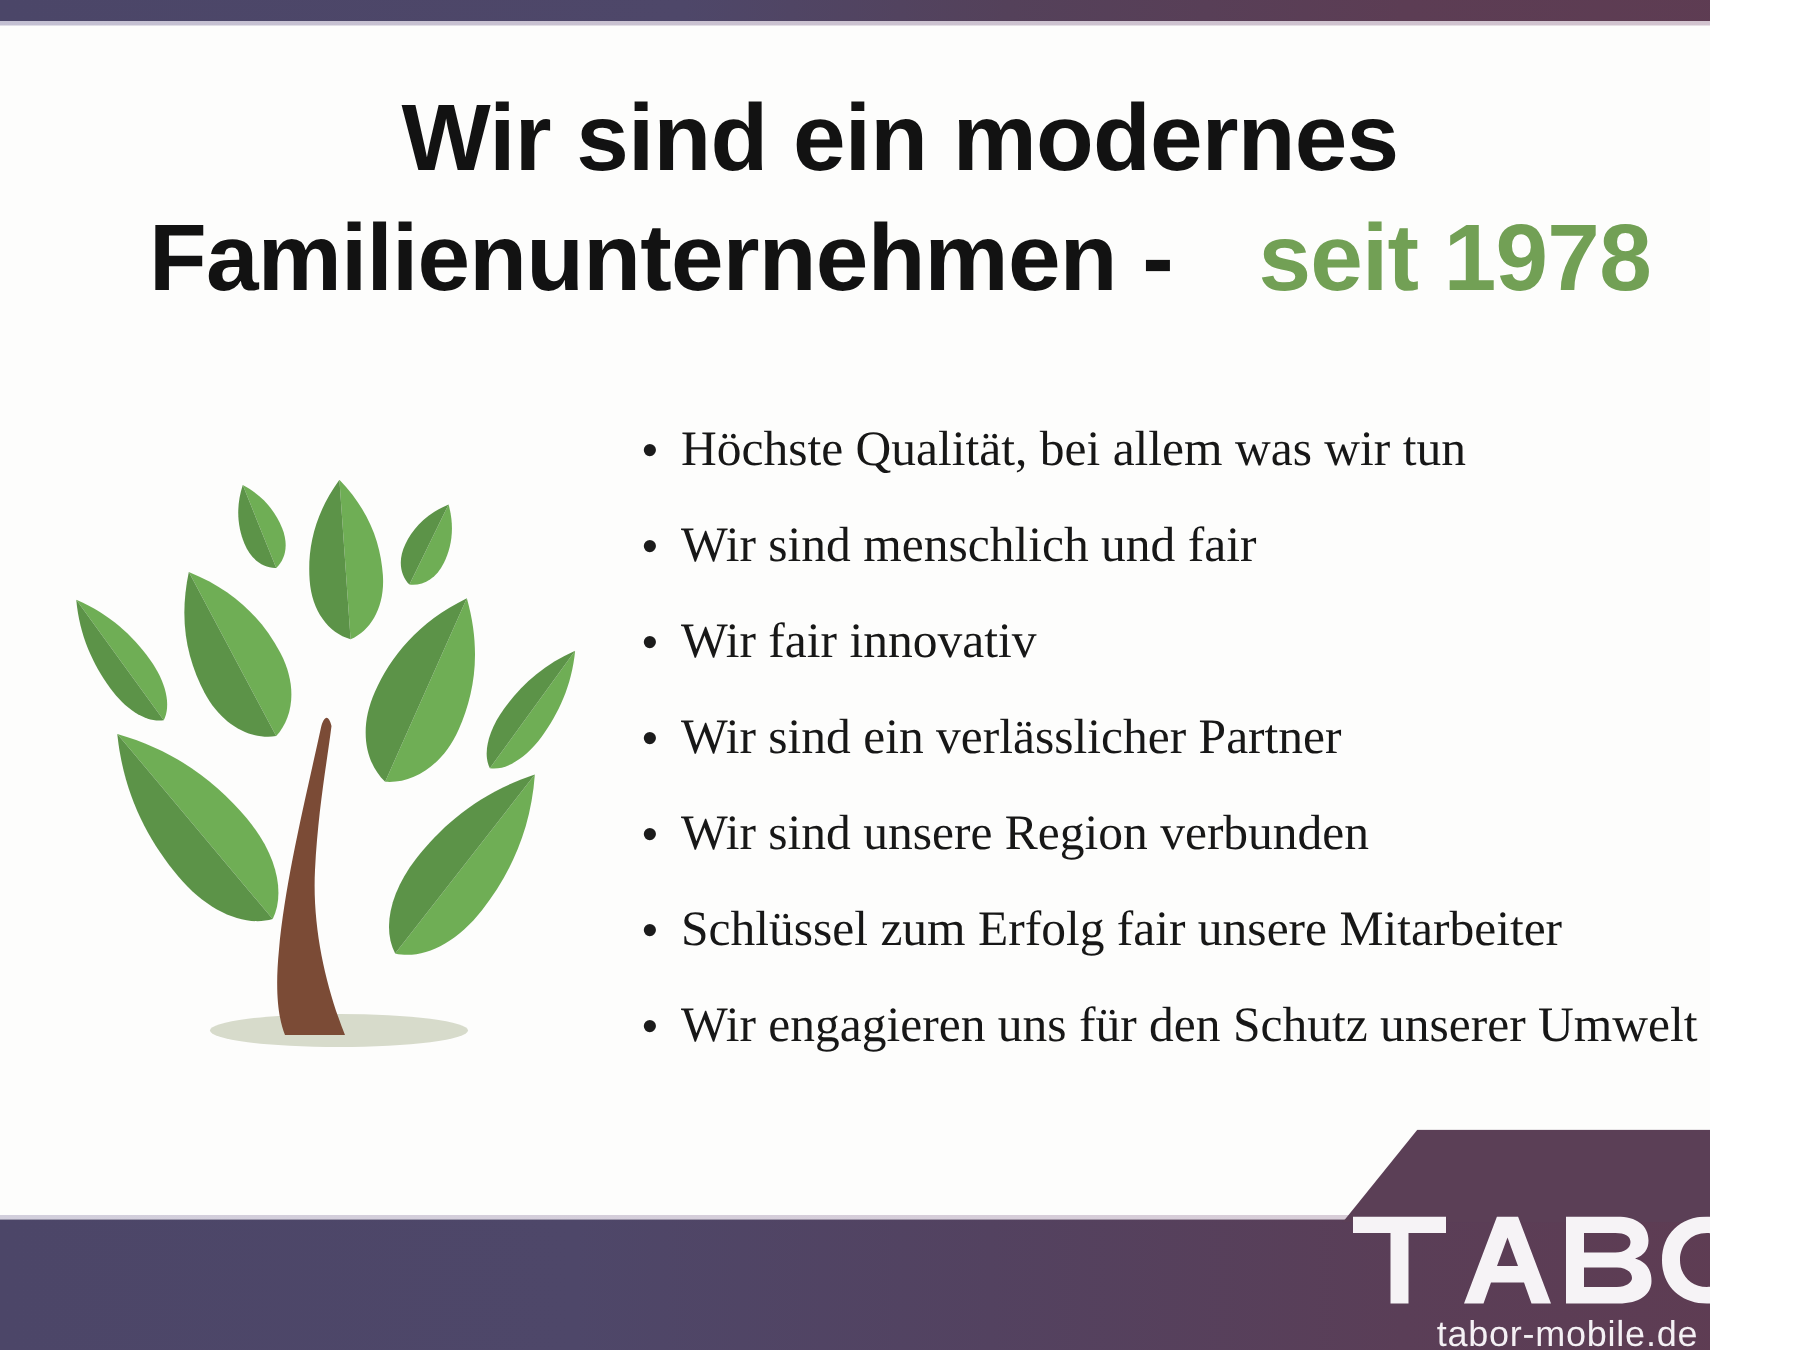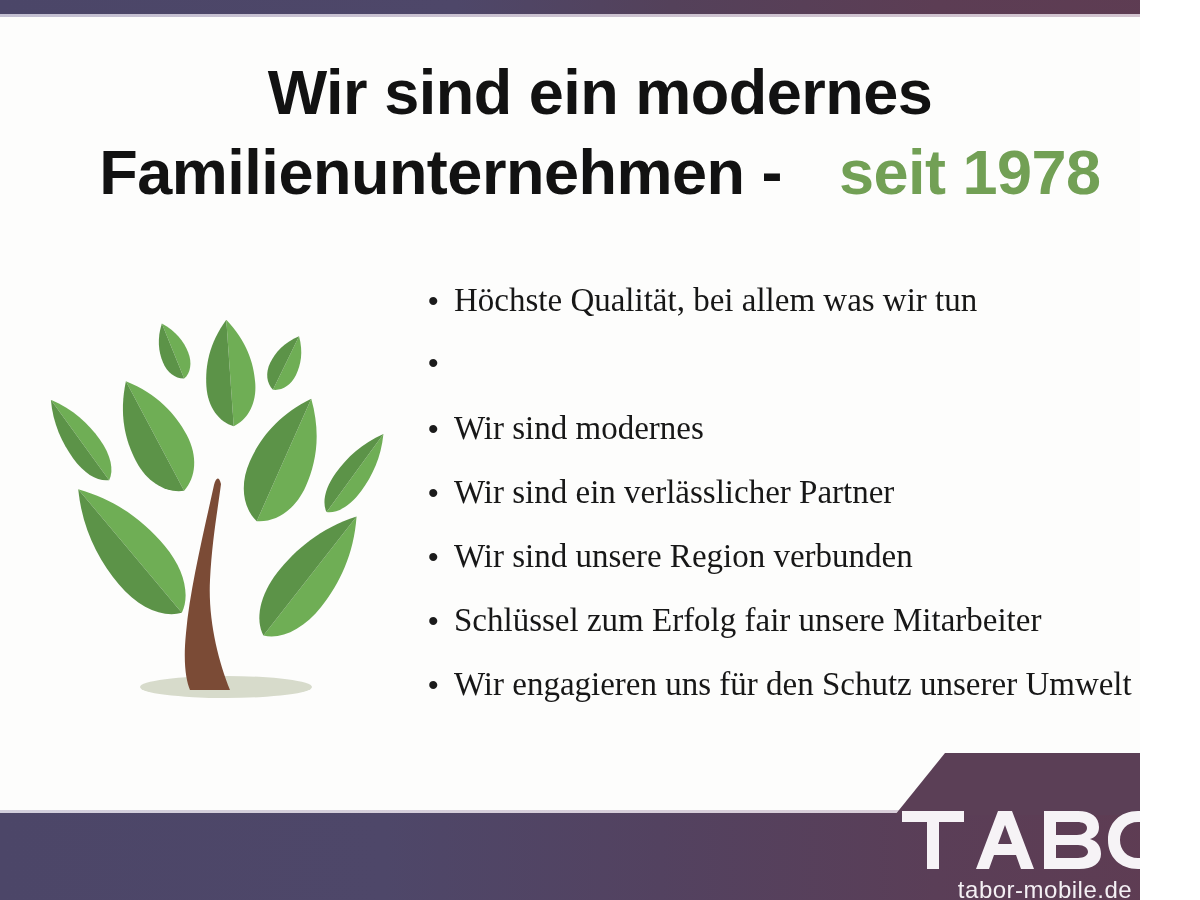--- a/index.html
+++ b/index.html
@@ -215,25 +215,26 @@
 
   <div class="bullets">
 
     <div class="bullet-row">
       <span class="bullet-dot">•</span>
       <span class="bullet-text">Höchste Qualität, bei allem was wir tun</span>
     </div>
 
     <div class="bullet-row">
       <span class="bullet-dot">•</span>
-    </div>
-
-    <div class="bullet-row">
-      <span class="bullet-dot">•</span>
-      <span class="bullet-text">Wir sind modernes</span>
+      <span class="bullet-text">Wir sind menschlich und fair</span>
+    </div>
+
+    <div class="bullet-row">
+      <span class="bullet-dot">•</span>
+      <span class="bullet-text">Wir fair innovativ</span>
     </div>
 
     <div class="bullet-row">
       <span class="bullet-dot">•</span>
       <span class="bullet-text">Wir sind ein verlässlicher Partner</span>
     </div>
 
     <div class="bullet-row">
       <span class="bullet-dot">•</span>
       <span class="bullet-text">Wir sind unsere Region verbunden</span>

